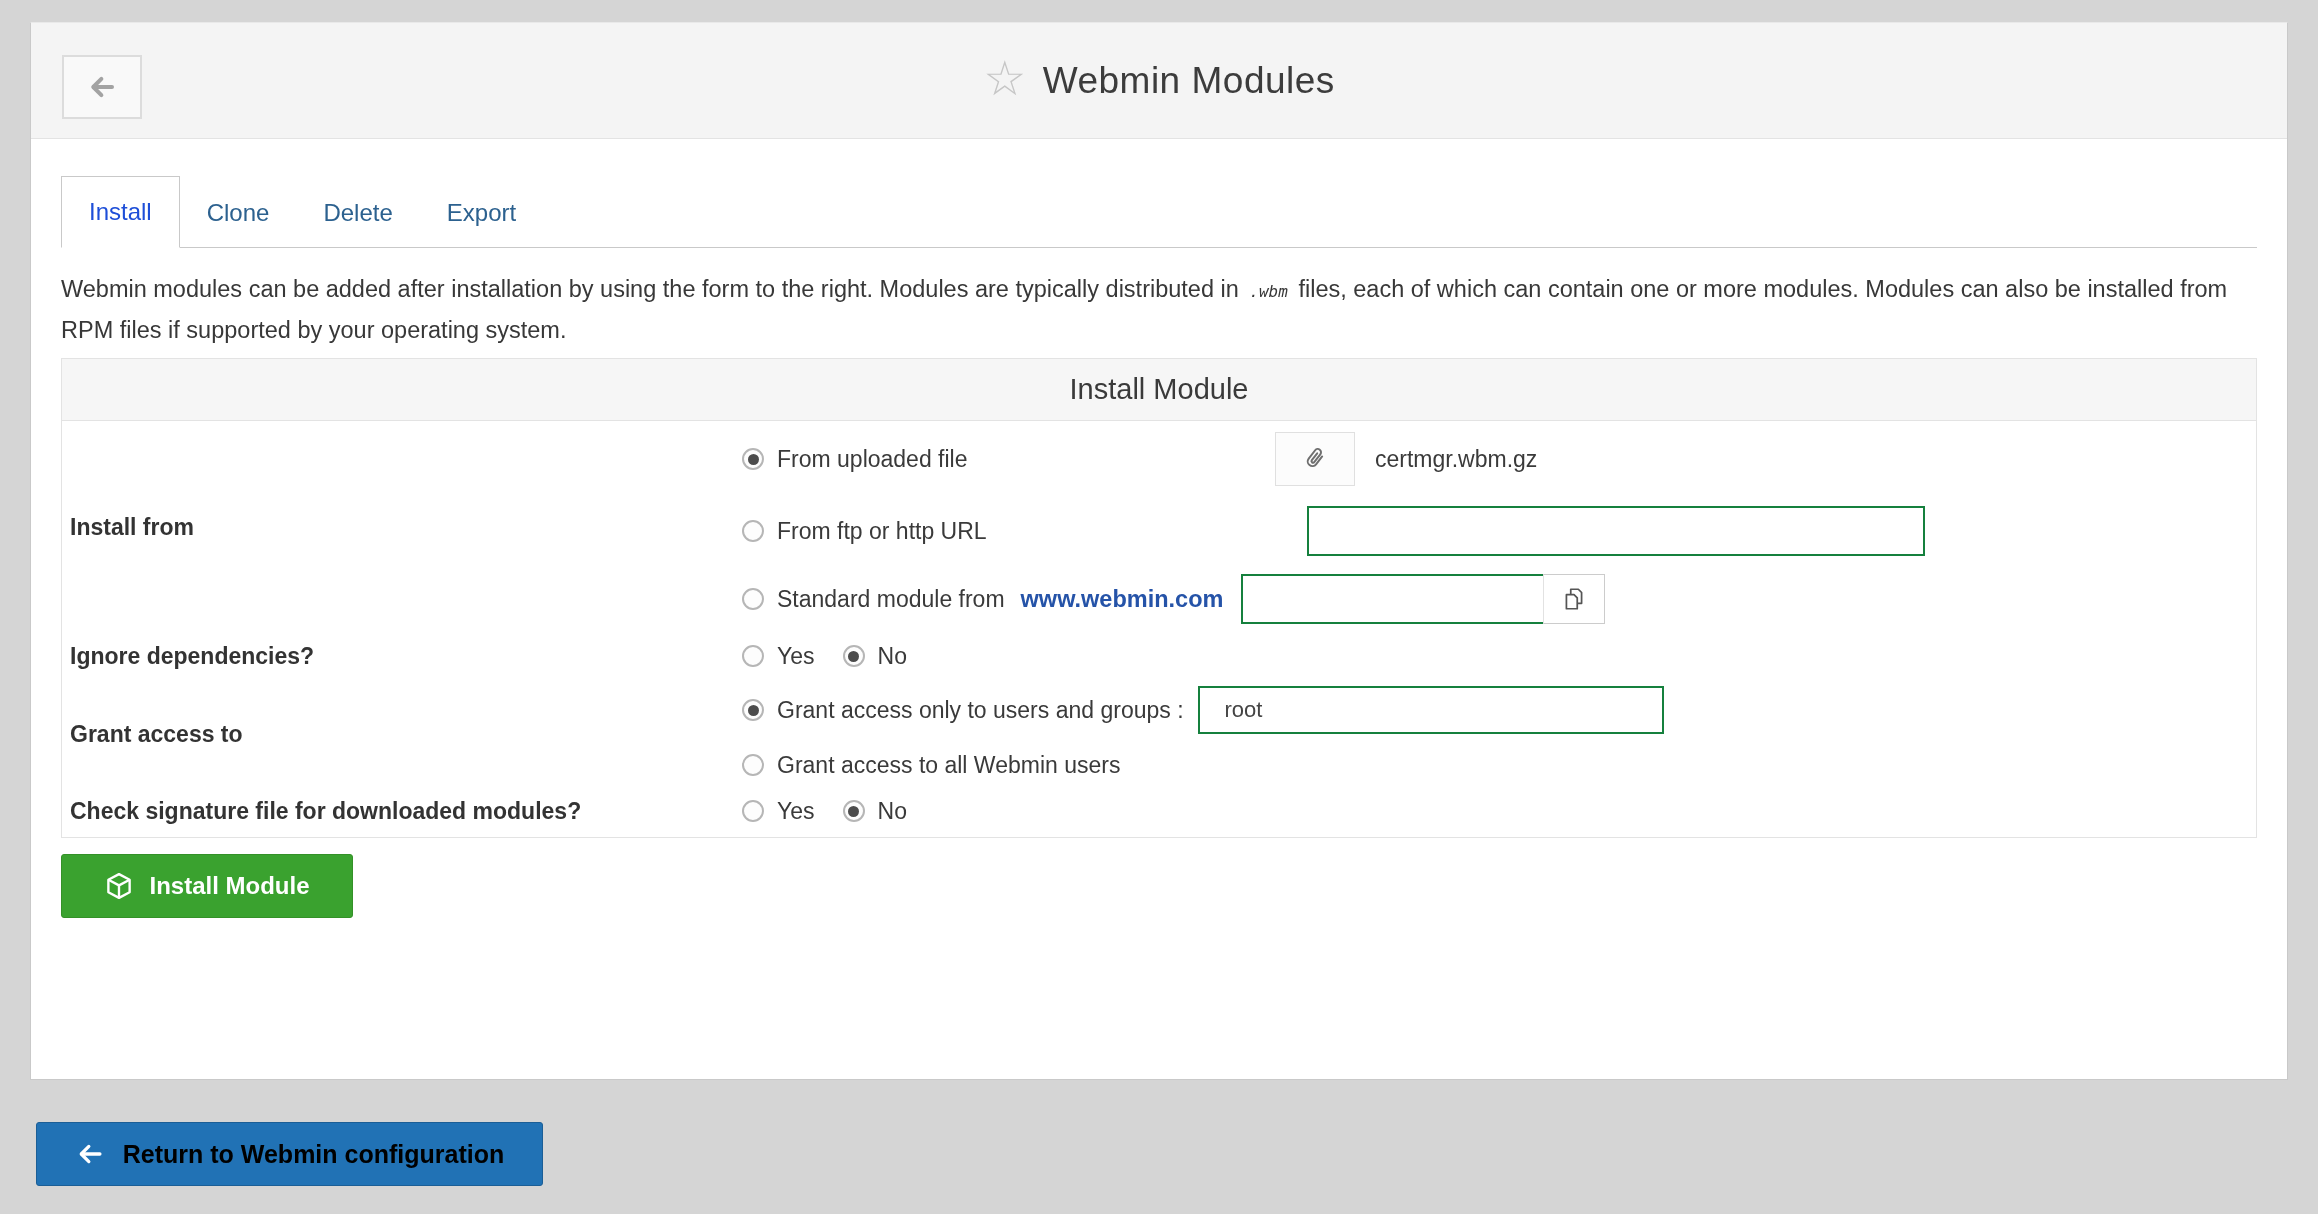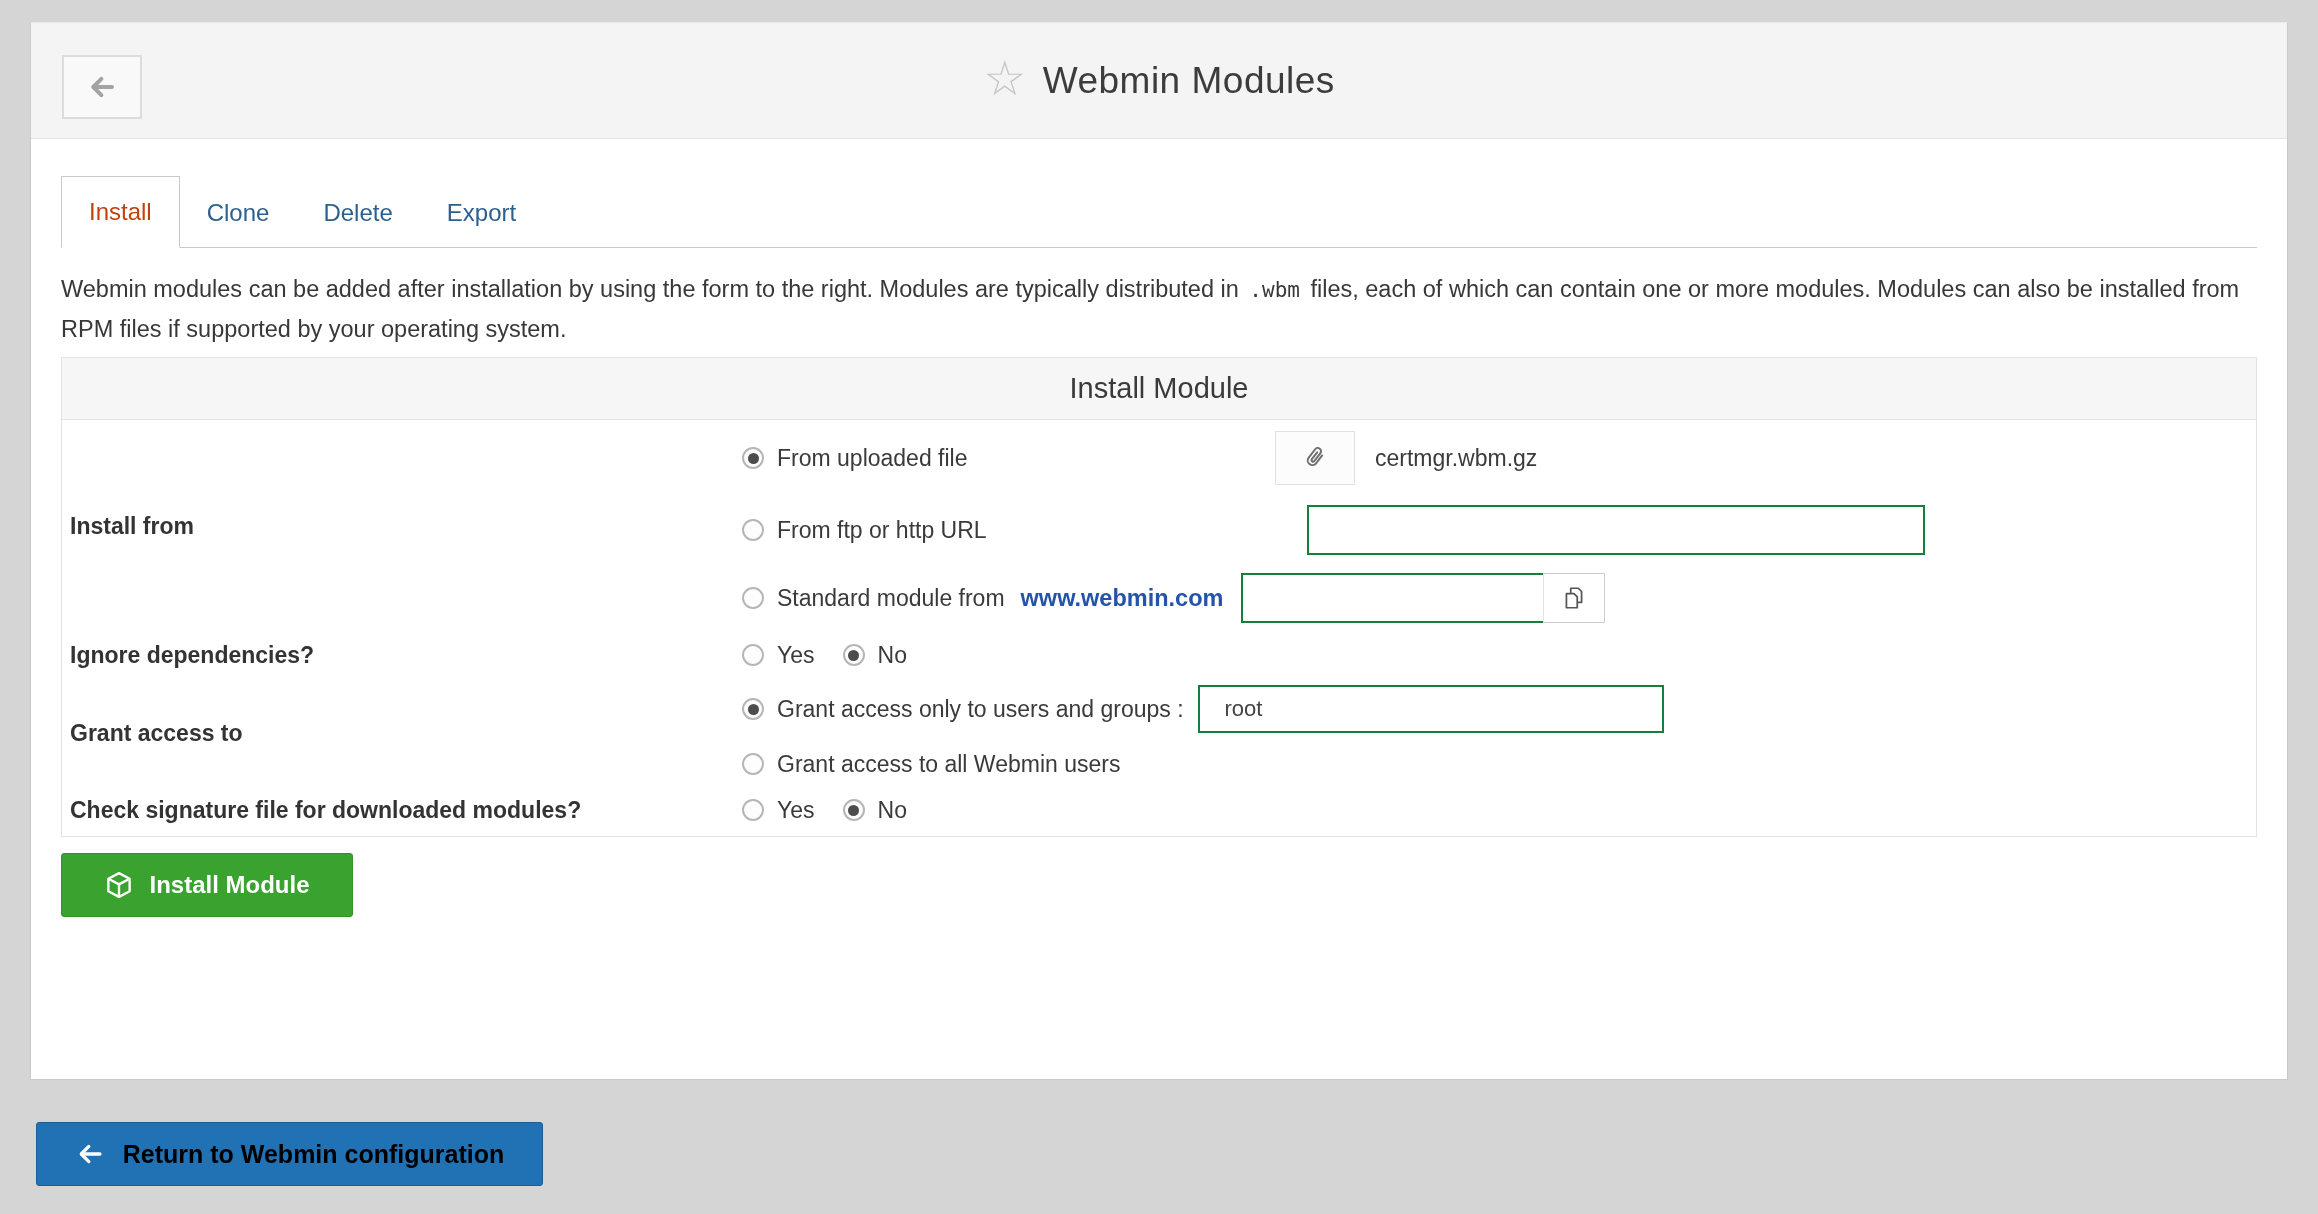--- a/index.html
+++ b/index.html
@@ -42,31 +42,31 @@
   .tabs {
     margin-top:36px;
     display:flex; align-items:flex-end;
     border-bottom:1px solid #c9c9c9;
   }
   .tab {
     font-size:24px; padding:21px 27px; cursor:pointer;
     color:#2c618f; position:relative; bottom:-1px;
   }
   .tab.active {
-    color:#c2410c; background:#fff; cursor:default;
+    color:#1d4ed8; background:#fff; cursor:default;
     border:1px solid #c9c9c9; border-bottom:1px solid #ffffff;
   }
   
   .intro {
     margin-top:22px; font-size:23.5px; line-height:39px; color:#383838;
     max-width:2200px;
   }
   .intro code {
     font-family:"DejaVu Sans Mono", monospace;
-    font-size:21px; padding:0 4px;
+    font-style:italic; font-size:16px; padding:0 4px;
   }
   
   .module-table { margin-top:8px; border:1px solid #e3e3e3; }
   .table-title {
     height:62px; background:#f6f6f6; border-bottom:1px solid #e3e3e3;
     display:flex; align-items:center; justify-content:center;
     font-size:29px; color:#3a3a3a;
   }
   .form-row { display:flex; }
   .row-label {

